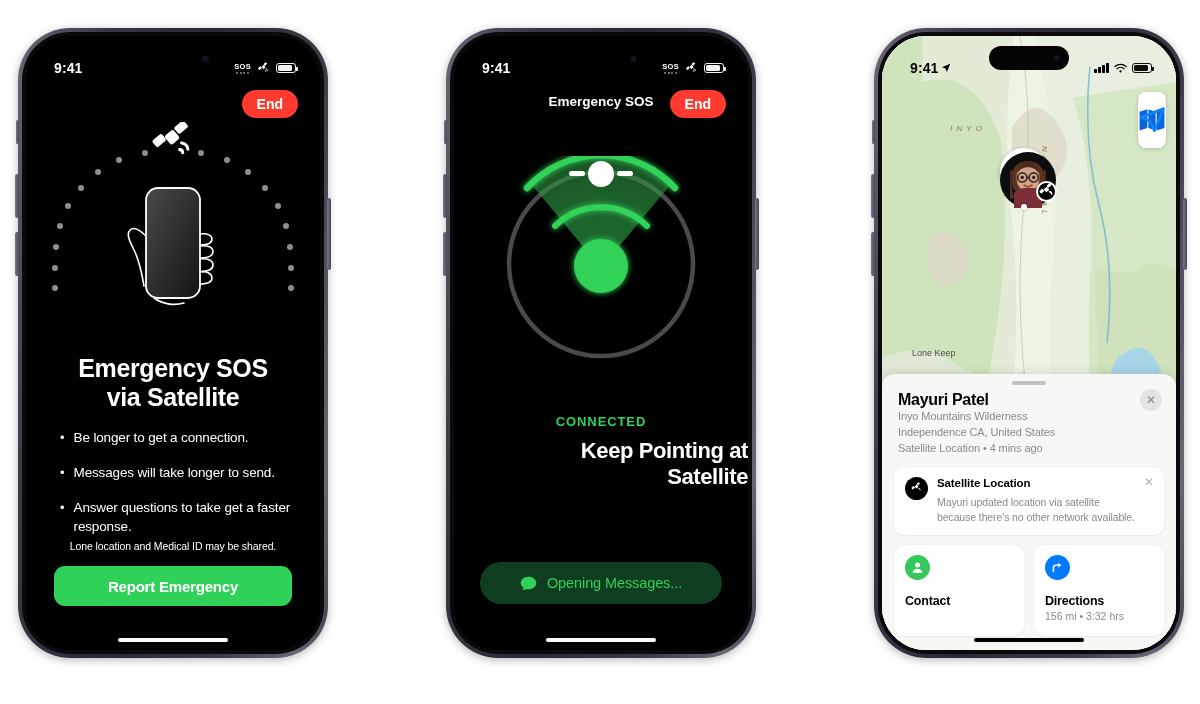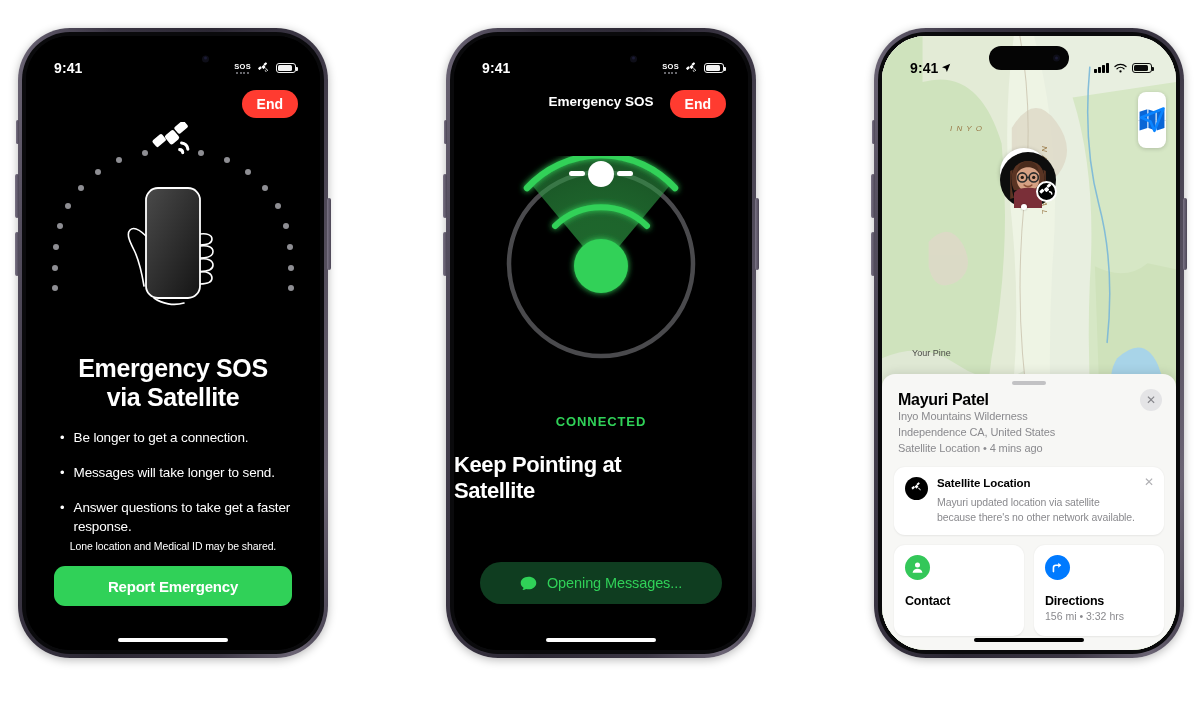--- a/index.html
+++ b/index.html
@@ -126,21 +126,21 @@
   .nav-title {
     position:absolute; top:58px; left:0; right:0; text-align:center;
     color:#fff; font-size:13.5px; font-weight:700; z-index:22;
   }
   .radar { position:absolute; top:120px; left:50%; transform:translateX(-50%); width:216px; height:216px; }
   .conn {
     position:absolute; top:378px; left:0; right:0; text-align:center;
     color:#30d158; font-size:13px; font-weight:700; letter-spacing:.9px;
   }
   .kp {
-    position:absolute; top:416px; left:0; right:0; text-align:left;
+    position:absolute; top:402px; left:0; right:0; text-align:right;
     color:#fff; font-size:22px; font-weight:700; line-height:1.2; letter-spacing:-.4px;
   }
   .msgbtn {
     position:absolute; bottom:46px; left:26px; right:26px; height:42px;
     background:#0f3d20; border-radius:21px;
     display:flex; align-items:center; justify-content:center; gap:10px;
     color:#30d158; font-size:14.5px; letter-spacing:-.1px;
   }
 
   
@@ -454,21 +454,21 @@
                 <path d="M70 300 L74 400"></path>
               </g>
               <g stroke="#c9c2ad" stroke-width="1" fill="none" opacity=".8">
                 <path d="M136 0 Q150 50 140 110 Q130 180 146 250 Q158 320 150 400"></path>
               </g>
               <circle cx="26" cy="352" r="2.6" fill="#5d5d58"></circle>
             </svg>
 
             <div class="map-lbl park" style="left:68px; top:88px;">I N Y O</div>
             <div class="map-lbl park" style="left:158px; top:110px; writing-mode:vertical-rl;">N A T I O N A L</div>
-            <div class="map-lbl" style="left:30px; top:312px;">Your Pine</div>
+            <div class="map-lbl" style="left:30px; top:312px;">Lone Keep</div>
 
             <div class="mapctrls">
               <div class="mapctrl">
                 <svg width="15" height="13" viewBox="0 0 18 15">
                   <path d="M1 2.2 L6 .6 V12.6 L1 14.2Z M6.7 .7 L11.3 2.2 V14.3 L6.7 12.7Z M12 2.3 L17 .7 V12.7 L12 14.3Z" fill="#0a66d6"></path>
                 </svg>
               </div>
               <div class="mapctrl">
                 <svg width="14" height="14" viewBox="0 0 16 16">
                   <path d="M14.6 1.4 L1.8 6.6 7.1 8.9 9.4 14.2Z" fill="none" stroke="#0a84ff" stroke-width="1.5" stroke-linejoin="round"></path>

